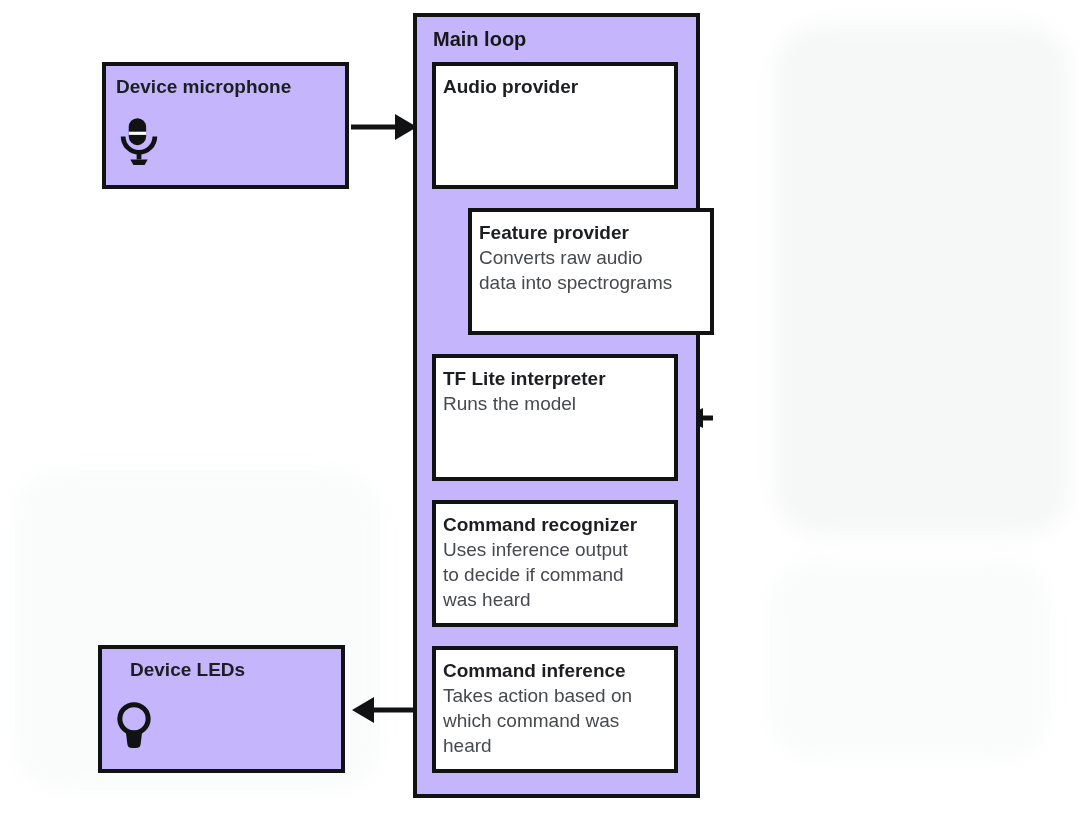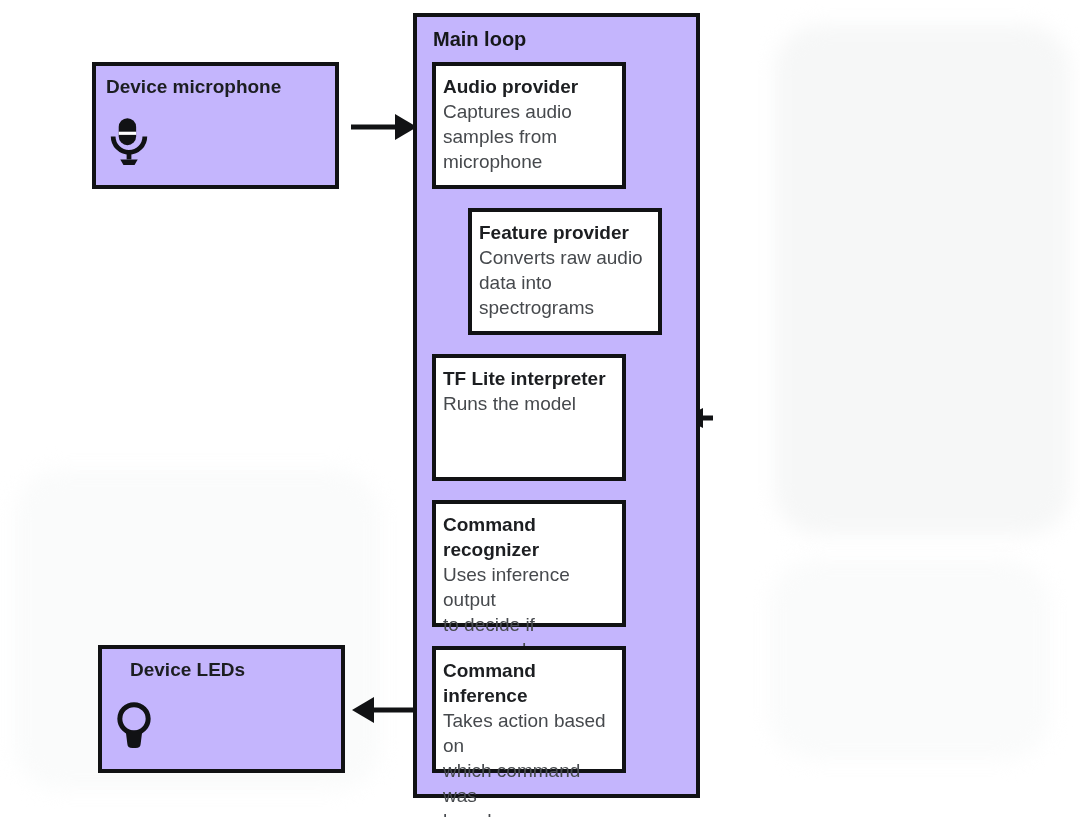--- a/index.html
+++ b/index.html
@@ -28,21 +28,21 @@
   .device-box { width: 247px; height: 127px; padding: 8px 10px; }
   .device-title { font-size: 19px; font-weight: 700; line-height: 26px; color: #1c1e21; }
   .device-icon { position: absolute; left: 14px; top: 46px; }
   .main-loop { left: 413px; top: 13px; width: 287px; height: 785px; }
   .main-loop-title {
     position: absolute; left: 16px; top: 9px;
     font-size: 20px; font-weight: 700; line-height: 26px; color: #16181a;
   }
   .stage {
     position: absolute;
-    left: 15px; width: 194px; height: 127px;
+    left: 15px; width: 246px; height: 127px;
     border: 4px solid #111214;
     box-sizing: border-box;
     background: #ffffff;
     padding: 8px 6px 6px 7px;
   }
   .stage-title { font-size: 19px; font-weight: 700; line-height: 25px; color: #1c1e21; }
   .stage-desc  { font-size: 19px; font-weight: 400; line-height: 25px; color: #46494d; white-space: pre-line; }
   .arrow-layer { position: absolute; left: 0; top: 0; pointer-events: none; }
 </style>
 </head>
@@ -62,21 +62,21 @@
     <g stroke="#111214" fill="#111214">
       <line x1="699" y1="418" x2="713" y2="418" stroke-width="5"></line>
       <polygon points="703,408 683,418 703,428" stroke="none"></polygon>
     </g>
     <g stroke="#111214" fill="#111214">
       <line x1="430" y1="710" x2="371" y2="710" stroke-width="5"></line>
       <polygon points="374,697 352,710 374,723" stroke="none"></polygon>
     </g>
   </svg>
 
-  <div class="box device-box" style="left:92px; top:62px;">
+  <div class="box device-box" style="left:102px; top:62px;">
     <div class="device-title">Device microphone</div>
     <span class="device-icon">
       <svg width="38" height="60" viewBox="0 0 48 64">
         <rect x="11" y="2" width="22" height="34" rx="11" fill="#111214"></rect>
         <rect x="11" y="19" width="22" height="4" fill="#ffffff"></rect>
         <path d="M4 25 a20 20 0 0 0 40 0" fill="none" stroke="#111214" stroke-width="6"></path>
         <rect x="21" y="45" width="6" height="9" fill="#111214"></rect>
         <path d="M13 54 h22 l-4 7 h-14 Z" fill="#111214"></path>
       </svg>
     </span>
@@ -90,23 +90,20 @@
         <path d="M14 35 L34 35 L32 51 Q32 56 26 56 L22 56 Q16 56 16 51 Z" fill="#111214"></path>
       </svg>
     </span>
   </div>
 
   <div class="box main-loop">
     <div class="main-loop-title">Main loop</div>
 
     <div class="stage" style="top:45px;">
       <div class="stage-title">Audio provider</div>
-      <div class="stage-desc">Captures audio
-samples from
-microphone</div>
     </div>
 
     <div class="stage" style="top:191px;margin-left:36px;">
       <div class="stage-title">Feature provider</div>
       <div class="stage-desc">Converts raw audio
 data into spectrograms</div>
     </div>
 
     <div class="stage" style="top:337px;">
       <div class="stage-title">TF Lite interpreter</div>

